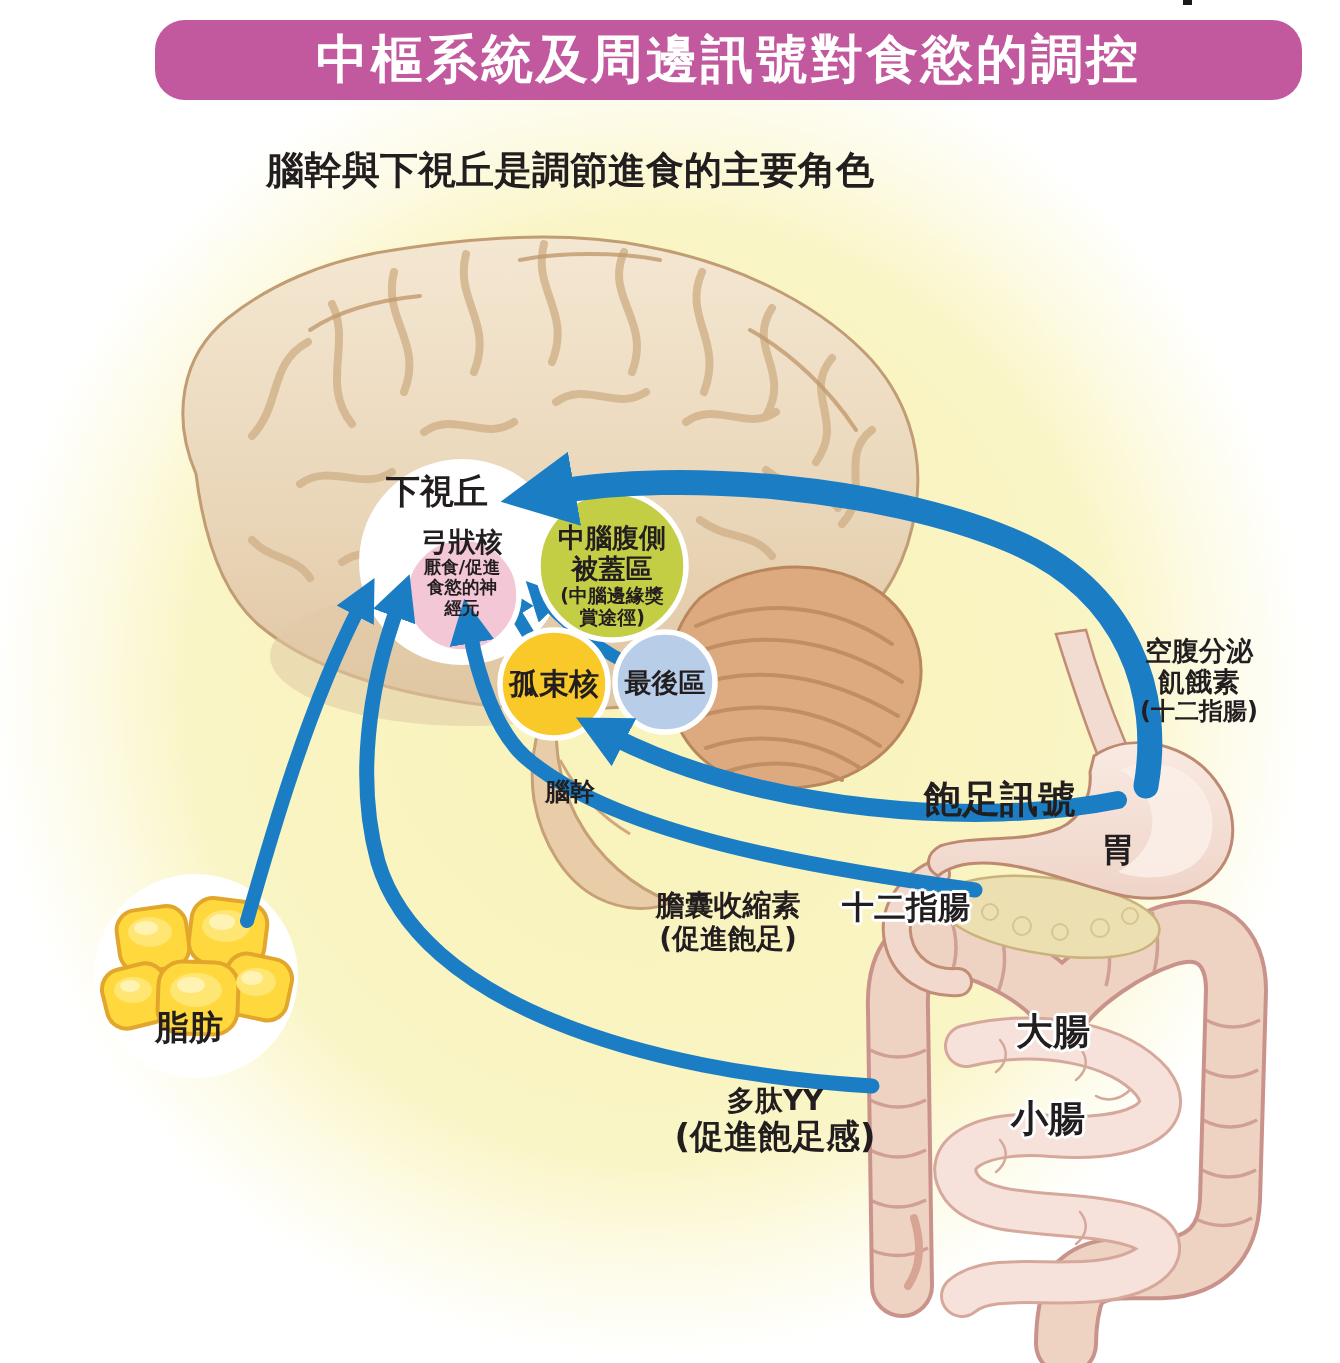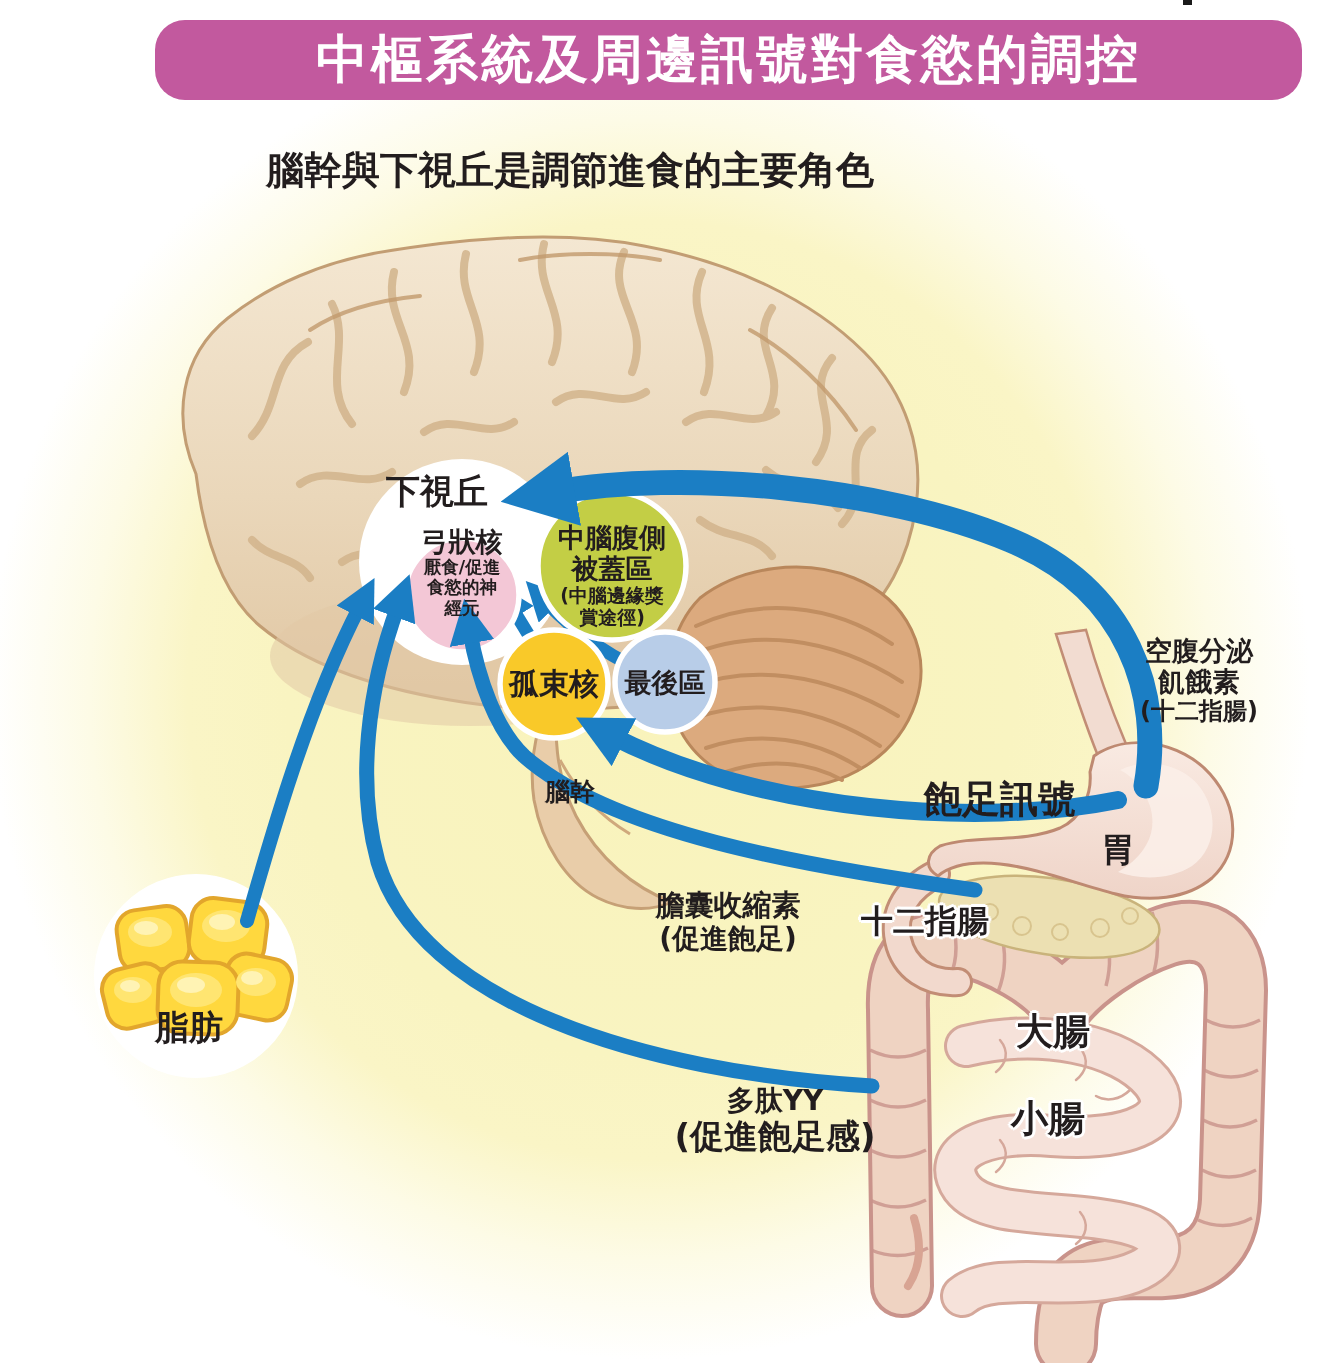--- a/index.html
+++ b/index.html
@@ -228,21 +228,21 @@
 
   <div class="lbl" style="left:1000px;top:777px;font-size:38px;">飽足訊號</div>
 
   <div class="lbl" style="left:1118px;top:830px;font-size:34px;">胃</div>
 
   <div class="lbl" style="left:728px;top:889px;font-size:29px;">
     <span>膽囊收縮素</span>
     <span style="font-size:28px;">(促進飽足)</span>
   </div>
 
-  <div class="lbl halo" style="left:925px;top:889px;font-size:32px;margin-top:14px;">十二指腸</div>
+  <div class="lbl halo" style="left:906px;top:889px;font-size:32px;">十二指腸</div>
 
   <div class="lbl halo" style="left:1053px;top:1011px;font-size:37px;">大腸</div>
   <div class="lbl halo" style="left:1048px;top:1098px;font-size:37px;">小腸</div>
 
   <div class="lbl" style="left:775px;top:1085px;font-size:28px;">
     <span>多肽YY</span>
     <span style="font-size:34px;">(促進飽足感)</span>
   </div>
 
 

